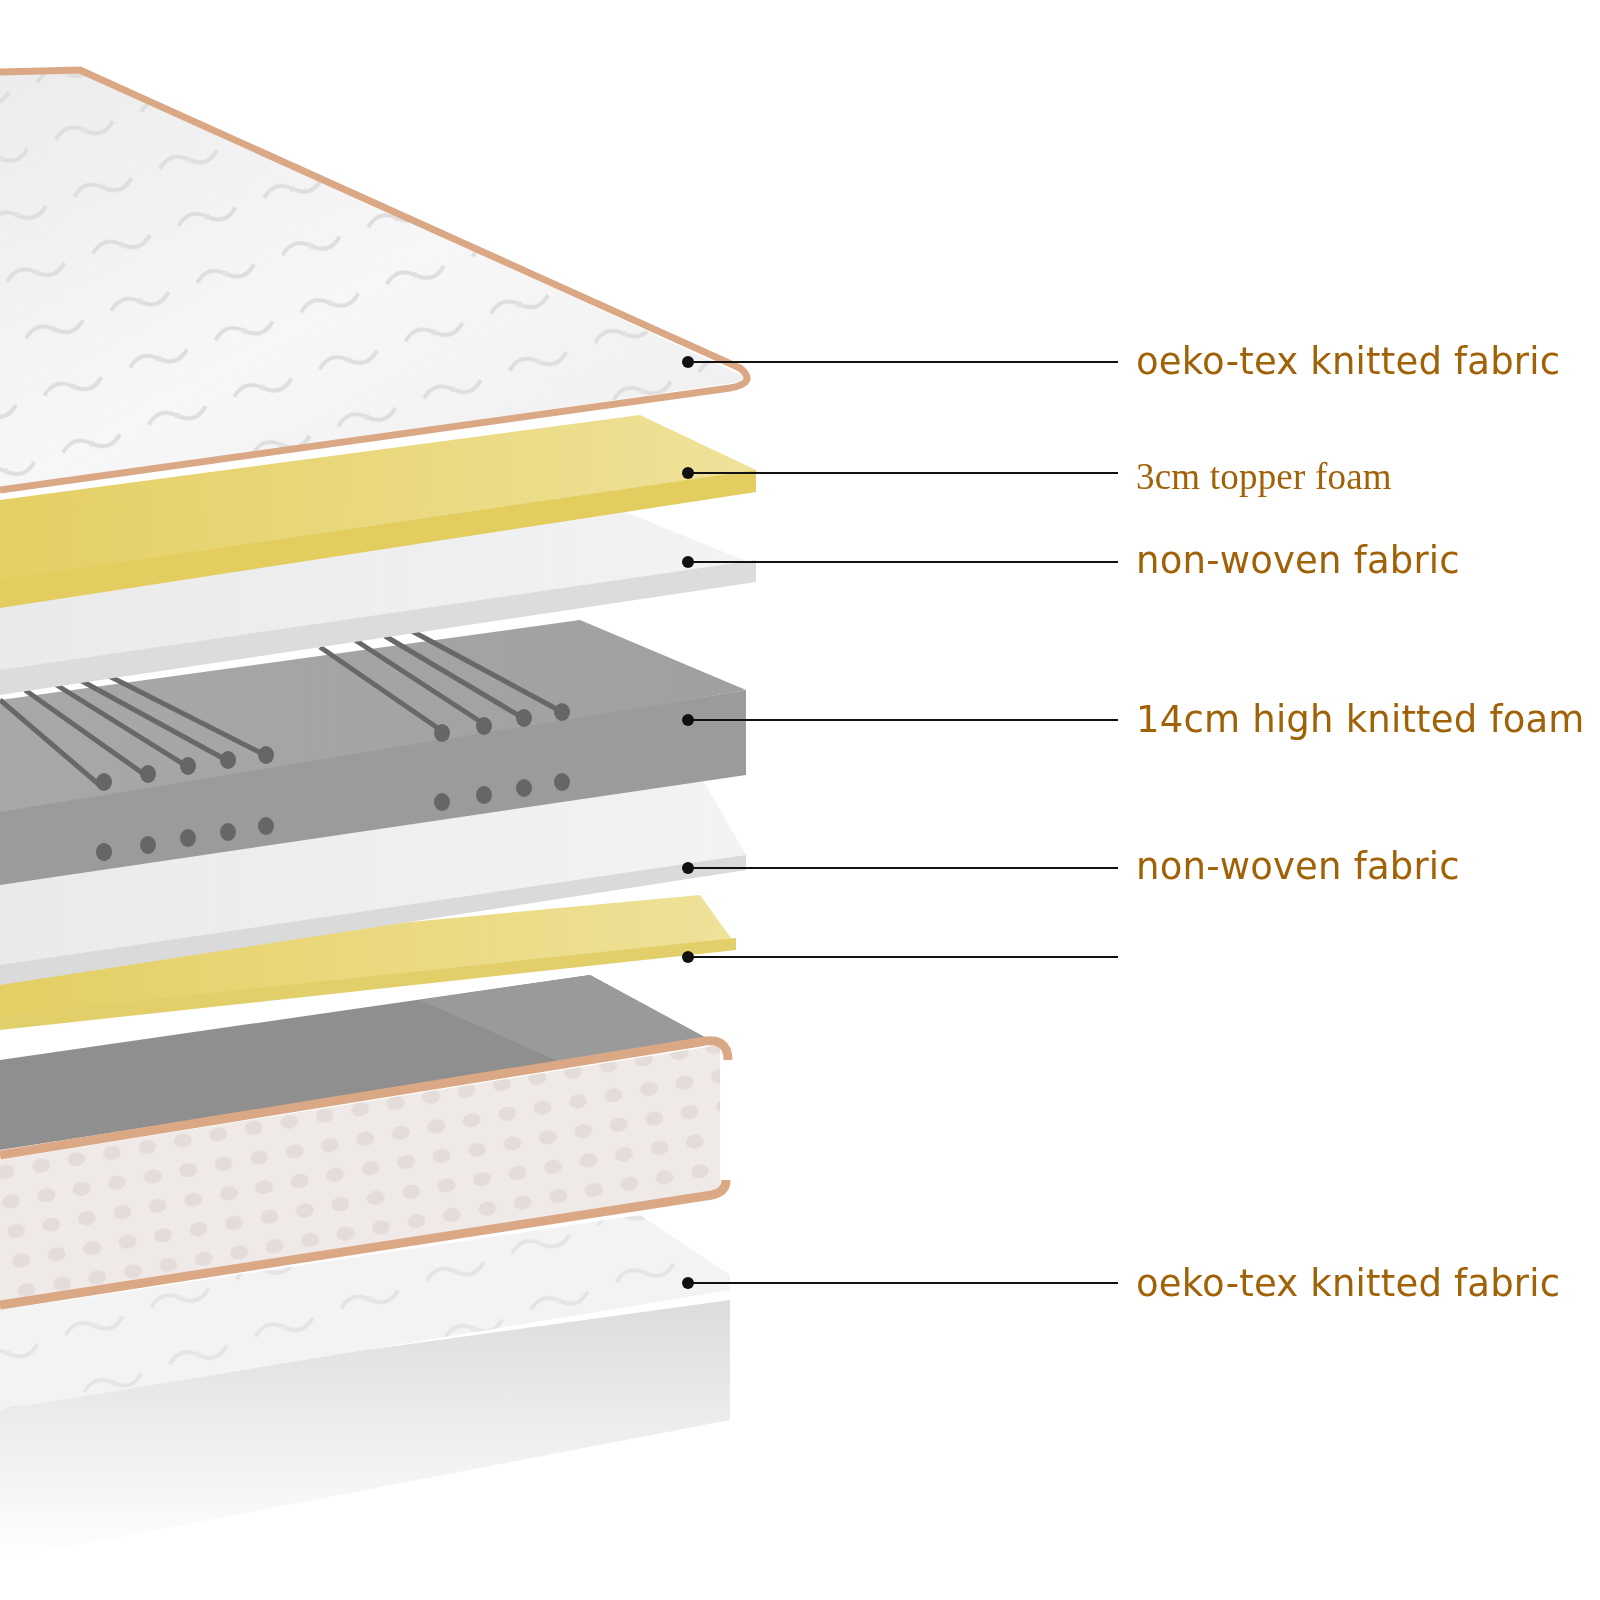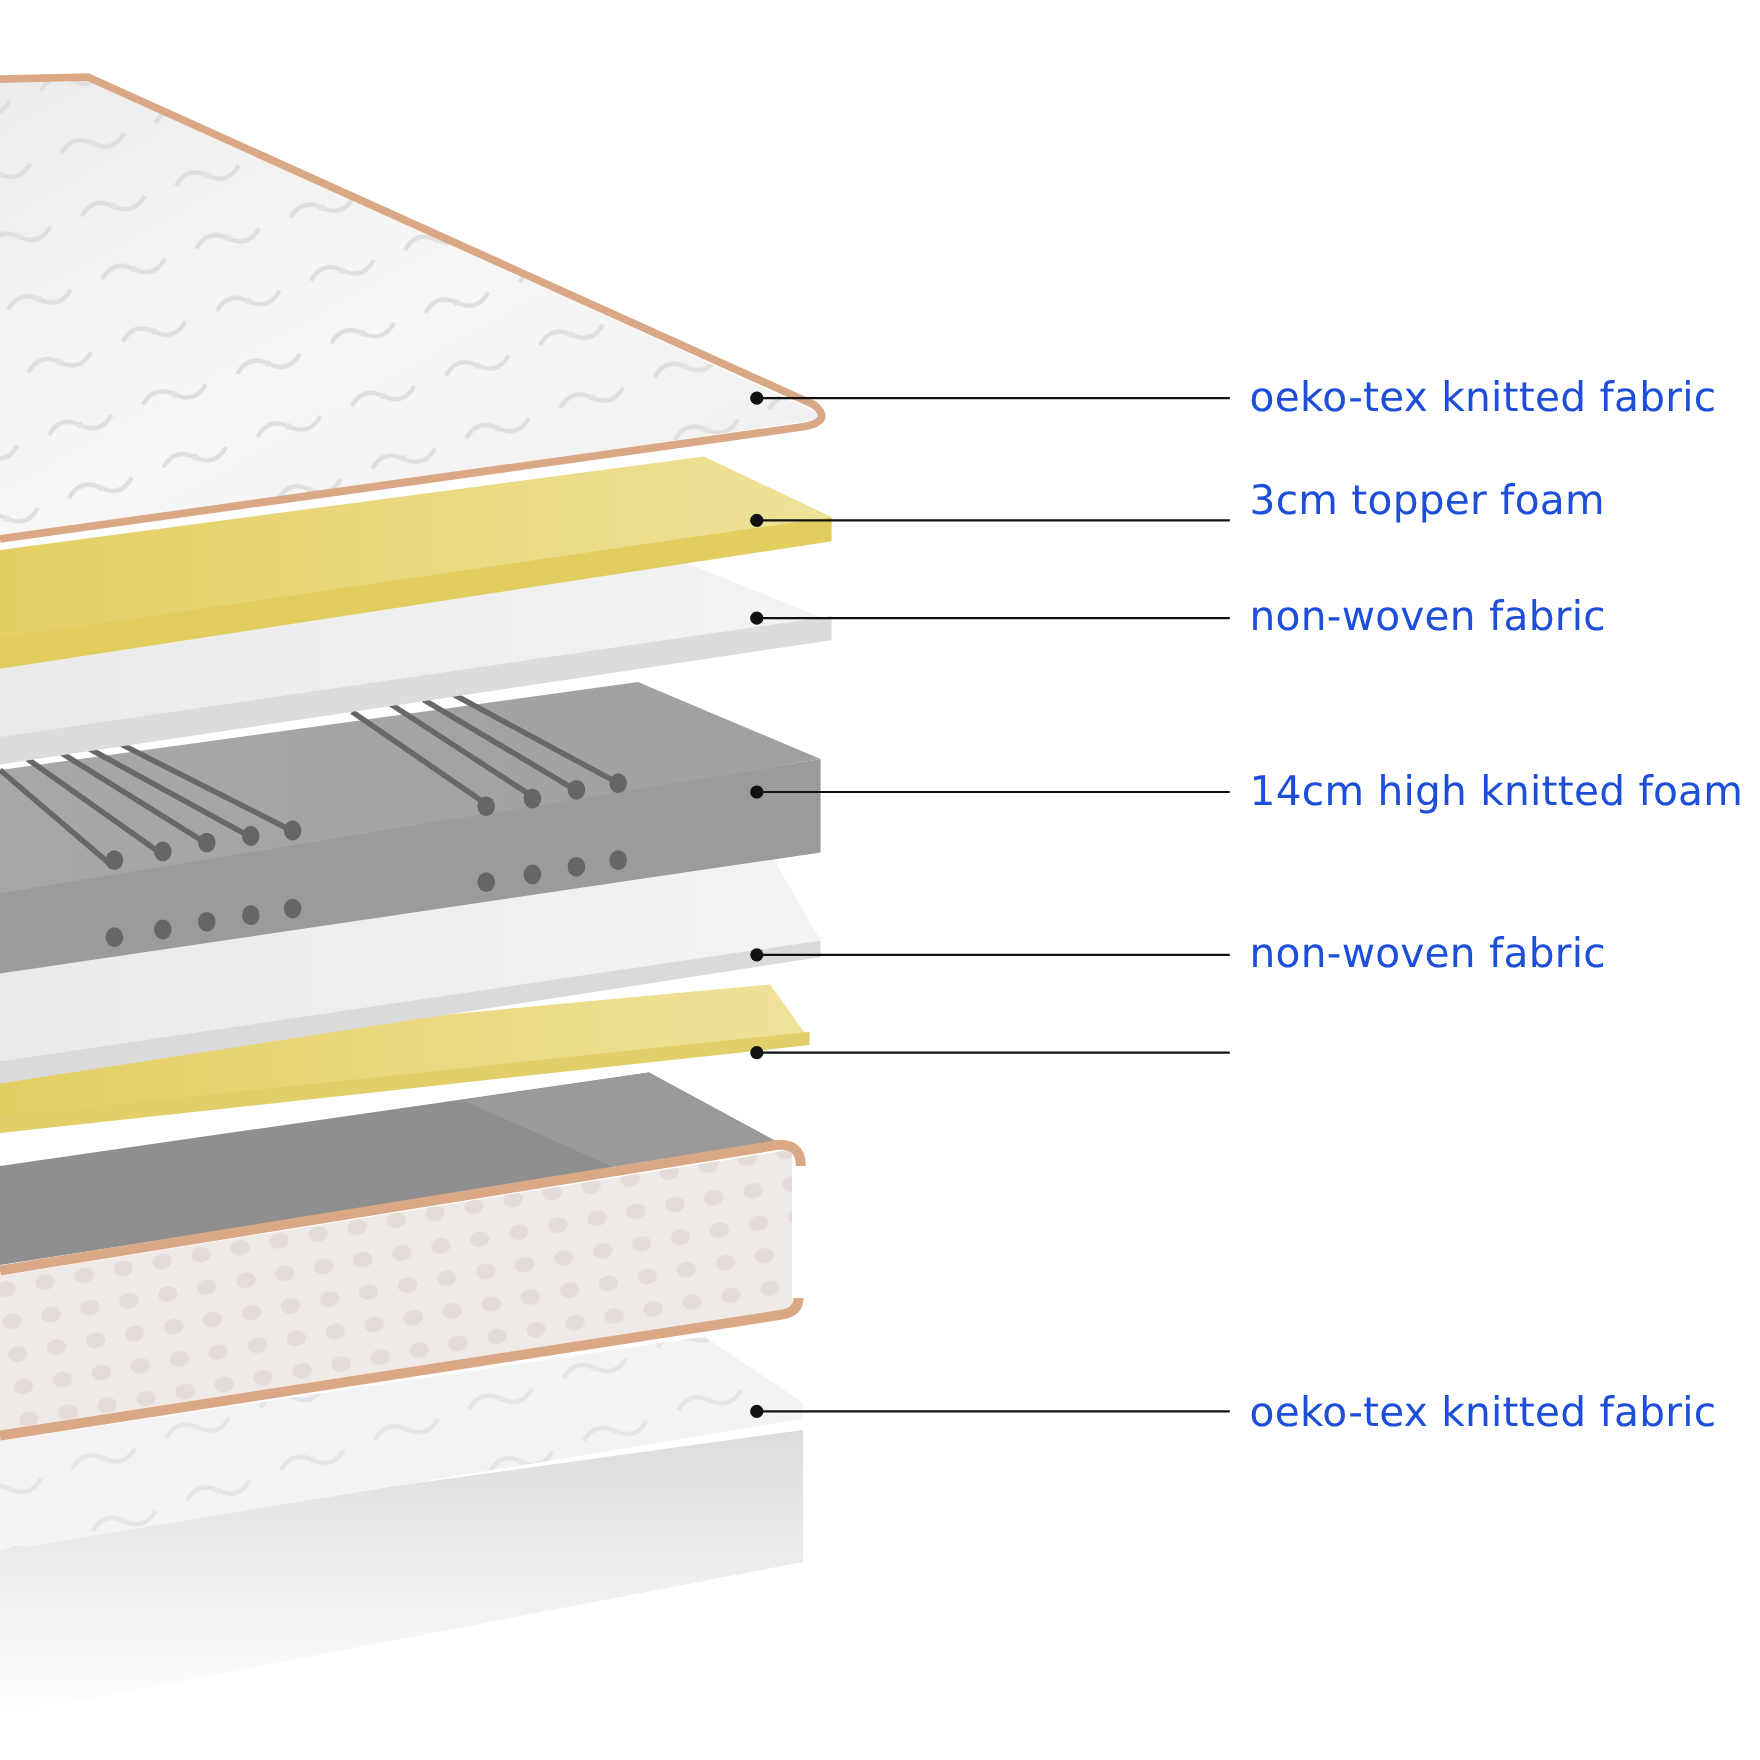--- a/index.html
+++ b/index.html
@@ -1,19 +1,19 @@
 <!DOCTYPE html>
 <html><head>
 <meta charset="utf-8">
 <style>
   html, body { margin:0; padding:0; background:#ffffff; }
   body { width:1600px; height:1600px; position:relative; overflow:hidden; font-family:"DejaVu Sans", "Liberation Sans", sans-serif; }
   #stage { position:absolute; left:0; top:0; width:1600px; height:1600px; }
   .label {
-    position:absolute; left:1136px; font-size:37px; color:#1d4ed8; white-space:nowrap;
+    position:absolute; left:1136px; font-size:37px; color:#a16207; white-space:nowrap;
     letter-spacing:0.2px; line-height:1;
   }
 </style>
 </head>
 <body>
 
 <div id="stage">
   <svg width="1600" height="1600" viewBox="0 0 1600 1600">
     <defs>
       <linearGradient id="fabricTop" x1="0" y1="0" x2="1" y2="1">
@@ -124,18 +124,18 @@
       <circle cx="688" cy="473" r="6"></circle>
       <circle cx="688" cy="562" r="6"></circle>
       <circle cx="688" cy="720" r="6"></circle>
       <circle cx="688" cy="868" r="6"></circle>
       <circle cx="688" cy="957" r="6"></circle>
       <circle cx="688" cy="1283" r="6"></circle>
     </g>
   </svg>
 
   <div class="label" style="top:343px;">oeko-tex knitted fabric</div>
-  <div class="label" style="top:436px;">3cm topper foam</div>
+  <div class="label" style="top:458px;font-family:Liberation Serif, serif;">3cm topper foam</div>
   <div class="label" style="top:542px;">non-woven fabric</div>
   <div class="label" style="top:701px;">14cm high knitted foam</div>
   <div class="label" style="top:848px;">non-woven fabric</div>
   <div class="label" style="top:1265px;">oeko-tex knitted fabric</div>
 </div>
 
 </body></html>

